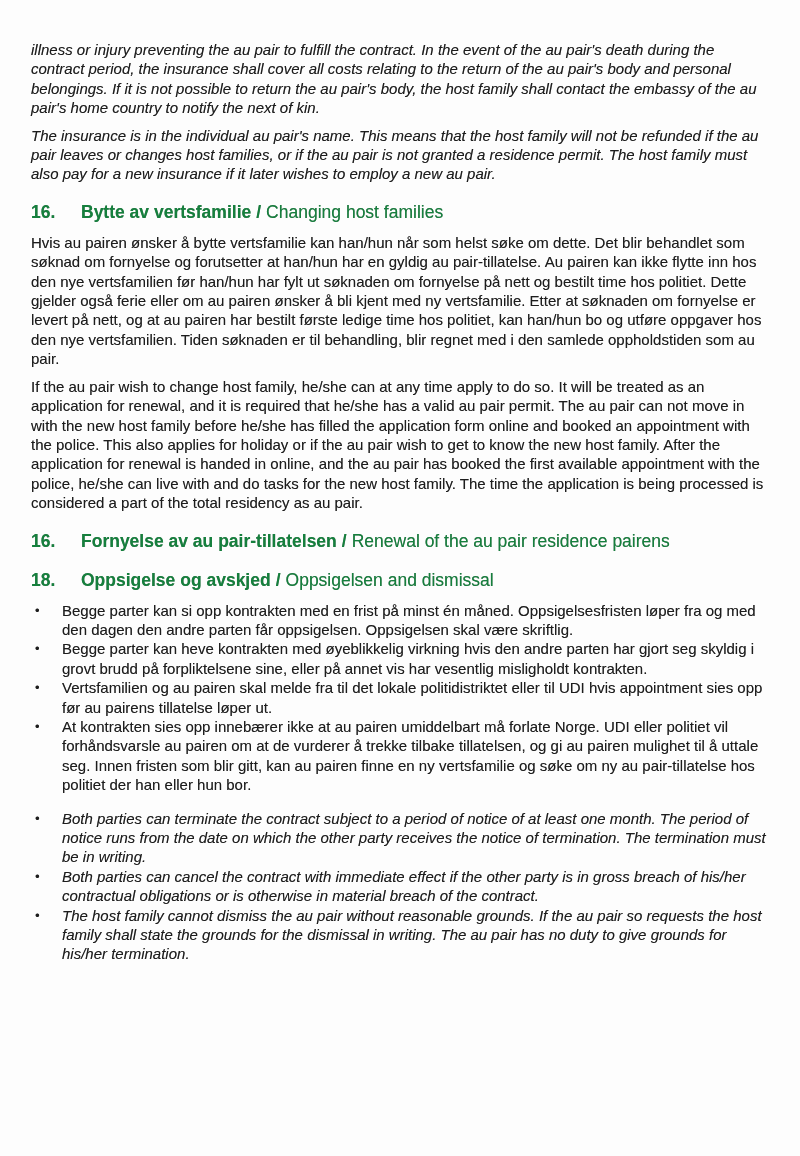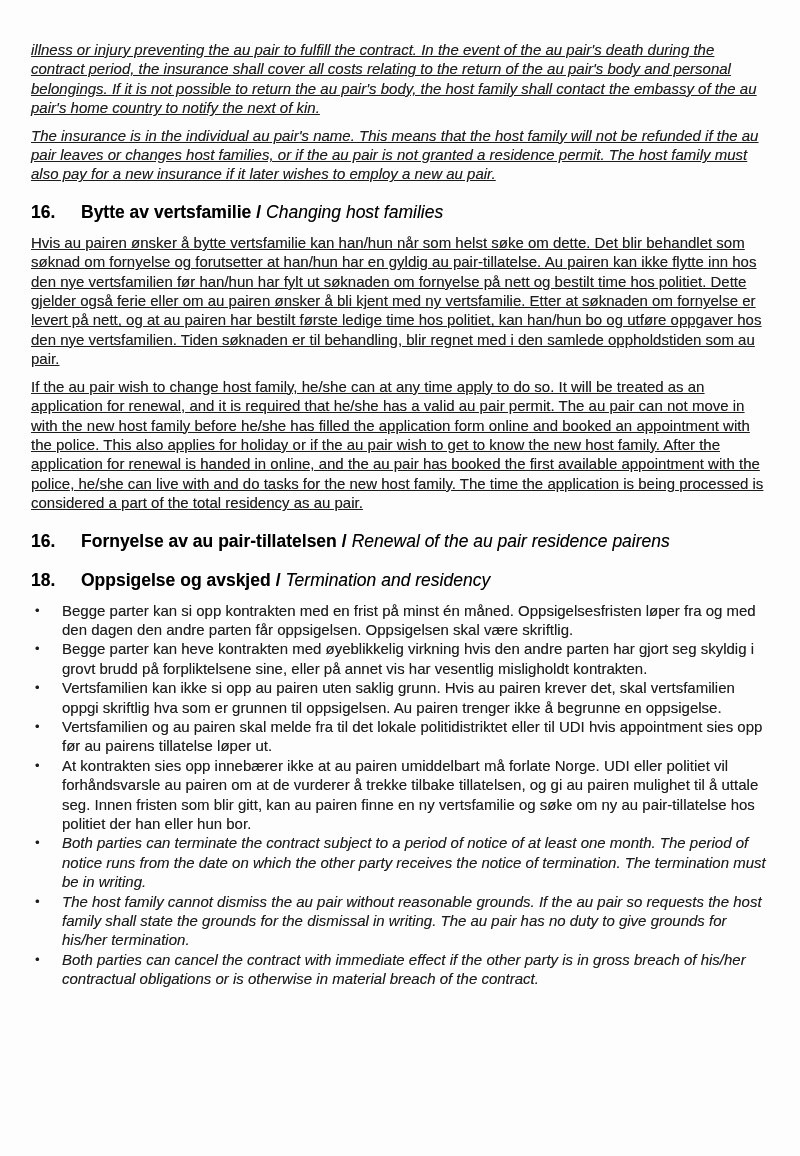--- a/index.html
+++ b/index.html
@@ -10,52 +10,52 @@
     box-sizing: border-box;
     background: #fdfdfd;
     padding: 40px 30px 0 31px;
     font-family: "Liberation Sans", sans-serif;
     font-size: 15px;
     line-height: 19.4px;
     color: #1d1d1d;
     overflow: hidden;
     text-shadow: 0 0 0.4px rgba(20,20,20,0.45); 
   }
-  p.para { margin: 0 0 8px 0; text-decoration: underline; }
+  p.para { margin: 0 0 8px 0; }
   .italic { font-style: italic; }
   h2.heading {
     display: flex;
     align-items: baseline;
     margin: 18px 0 10px 0;
     font-size: 17.5px;
     line-height: 21px;
     font-weight: bold;
-    color: #000000;
+    color: #15803d;
   }
   .h-num { width: 50px; flex: 0 0 auto; }
   .h-sep { margin: 0 5px; font-weight: bold; font-style: normal; }
-  .h-en { font-style: italic; font-weight: normal; }
+  .h-en { font-weight: normal; }
   ul.bullets {
     list-style: none;
     margin: 0;
     padding: 0;
   }
   ul.bullets li {
     position: relative;
     padding-left: 31px;
     margin: 0;
   }
   ul.bullets li::before {
     content: "\2022";
     position: absolute;
     left: 4px;
     top: 0;
     font-size: 13px;
   }
-  ul.bullets.en-group { }
+  ul.bullets.en-group { margin-top: 14px; }
 </style>
 </head>
 <body>
 
 <div class="page">
 
   <p class="para italic">illness or injury preventing the au pair to fulfill the contract. In the event of the au pair's death during the contract period, the insurance shall cover all costs relating to the return of the au pair's body and personal belongings. If it is not possible to return the au pair's body, the host family shall contact the embassy of the au pair's home country to notify the next of kin.</p>
   <p class="para italic">The insurance is in the individual au pair's name. This means that the host family will not be refunded if the au pair leaves or changes host families, or if the au pair is not granted a residence permit. The host family must also pay for a new insurance if it later wishes to employ a new au pair.</p>
 
   <h2 class="heading">
@@ -65,30 +65,29 @@
   <p class="para">Hvis au pairen ønsker å bytte vertsfamilie kan han/hun når som helst søke om dette. Det blir behandlet som søknad om fornyelse og forutsetter at han/hun har en gyldig au pair-tillatelse. Au pairen kan ikke flytte inn hos den nye vertsfamilien før han/hun har fylt ut søknaden om fornyelse på nett og bestilt time hos politiet. Dette gjelder også ferie eller om au pairen ønsker å bli kjent med ny vertsfamilie. Etter at søknaden om fornyelse er levert på nett, og at au pairen har bestilt første ledige time hos politiet, kan han/hun bo og utføre oppgaver hos den nye vertsfamilien. Tiden søknaden er til behandling, blir regnet med i den samlede oppholdstiden som au pair.</p>
   <p class="para">If the au pair wish to change host family, he/she can at any time apply to do so. It will be treated as an application for renewal, and it is required that he/she has a valid au pair permit. The au pair can not move in with the new host family before he/she has filled the application form online and booked an appointment with the police. This also applies for holiday or if the au pair wish to get to know the new host family. After the application for renewal is handed in online, and the au pair has booked the first available appointment with the police, he/she can live with and do tasks for the new host family. The time the application is being processed is considered a part of the total residency as au pair.</p>
 
   <h2 class="heading">
     <span class="h-num">16.</span>
     <span class="h-text"><span class="h-no">Fornyelse av au pair-tillatelsen</span><span class="h-sep">/</span><span class="h-en">Renewal of the au pair residence pairens</span></span>
   </h2>
 
   <h2 class="heading">
     <span class="h-num">18.</span>
-    <span class="h-text"><span class="h-no">Oppsigelse og avskjed</span><span class="h-sep">/</span><span class="h-en">Termination and residency</span></span>
+    <span class="h-text"><span class="h-no">Oppsigelse og avskjed</span><span class="h-sep">/</span><span class="h-en">Oppsigelsen and dismissal</span></span>
   </h2>
 
   <ul class="bullets">
     <li>Begge parter kan si opp kontrakten med en frist på minst én måned. Oppsigelsesfristen løper fra og med den dagen den andre parten får oppsigelsen. Oppsigelsen skal være skriftlig.</li>
     <li>Begge parter kan heve kontrakten med øyeblikkelig virkning hvis den andre parten har gjort seg skyldig i grovt brudd på forpliktelsene sine, eller på annet vis har vesentlig misligholdt kontrakten.</li>
-    <li>Vertsfamilien kan ikke si opp au pairen uten saklig grunn. Hvis au pairen krever det, skal vertsfamilien oppgi skriftlig hva som er grunnen til oppsigelsen. Au pairen trenger ikke å begrunne en oppsigelse.</li>
     <li>Vertsfamilien og au pairen skal melde fra til det lokale politidistriktet eller til UDI hvis appointment sies opp før au pairens tillatelse løper ut.</li>
     <li>At kontrakten sies opp innebærer ikke at au pairen umiddelbart må forlate Norge. UDI eller politiet vil forhåndsvarsle au pairen om at de vurderer å trekke tilbake tillatelsen, og gi au pairen mulighet til å uttale seg. Innen fristen som blir gitt, kan au pairen finne en ny vertsfamilie og søke om ny au pair-tillatelse hos politiet der han eller hun bor.</li>
   </ul>
 
   <ul class="bullets en-group italic">
     <li>Both parties can terminate the contract subject to a period of notice of at least one month. The period of notice runs from the date on which the other party receives the notice of termination. The termination must be in writing.</li>
+    <li>Both parties can cancel the contract with immediate effect if the other party is in gross breach of his/her contractual obligations or is otherwise in material breach of the contract.</li>
     <li>The host family cannot dismiss the au pair without reasonable grounds. If the au pair so requests the host family shall state the grounds for the dismissal in writing. The au pair has no duty to give grounds for his/her termination.</li>
-    <li>Both parties can cancel the contract with immediate effect if the other party is in gross breach of his/her contractual obligations or is otherwise in material breach of the contract.</li>
   </ul>
 
 </div>
 
 </body></html>

